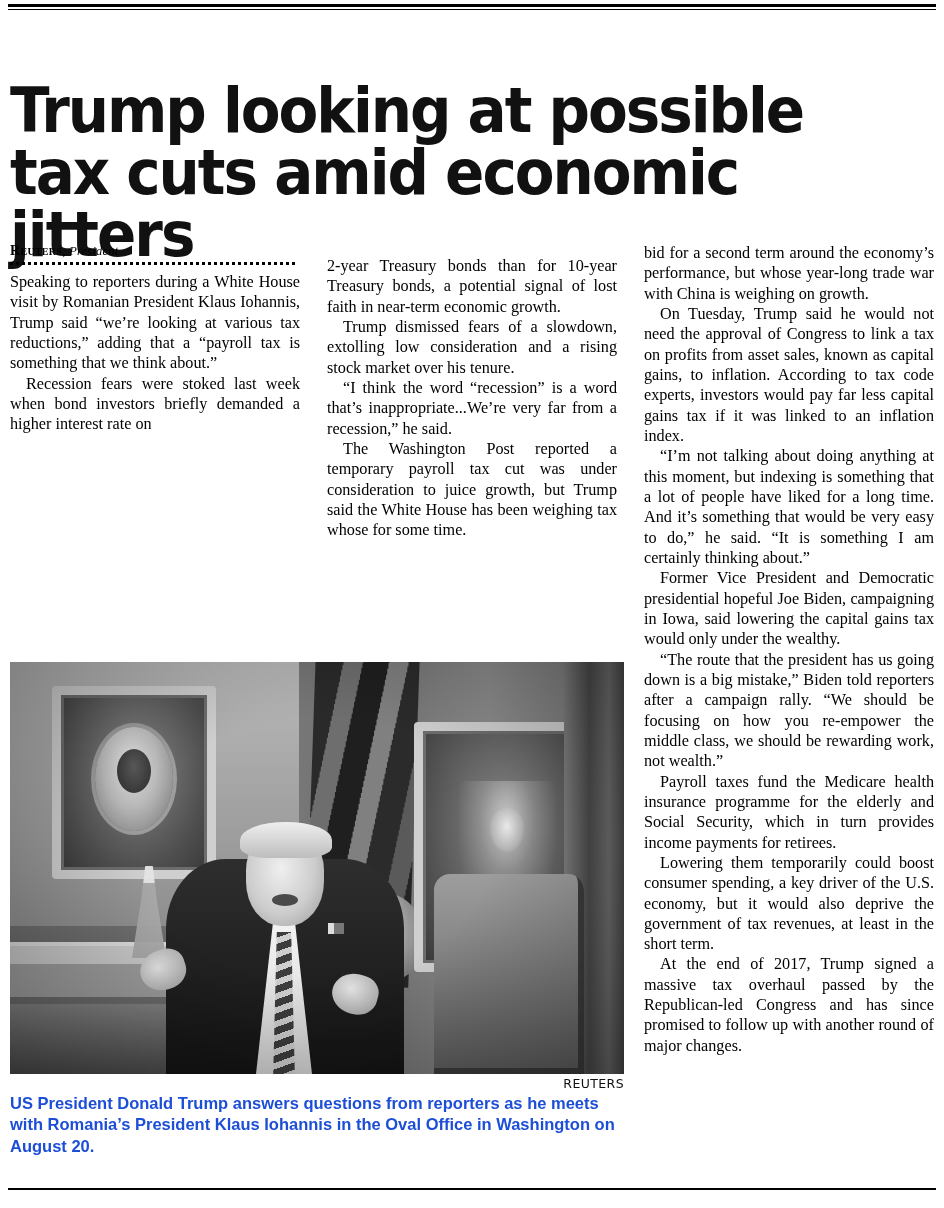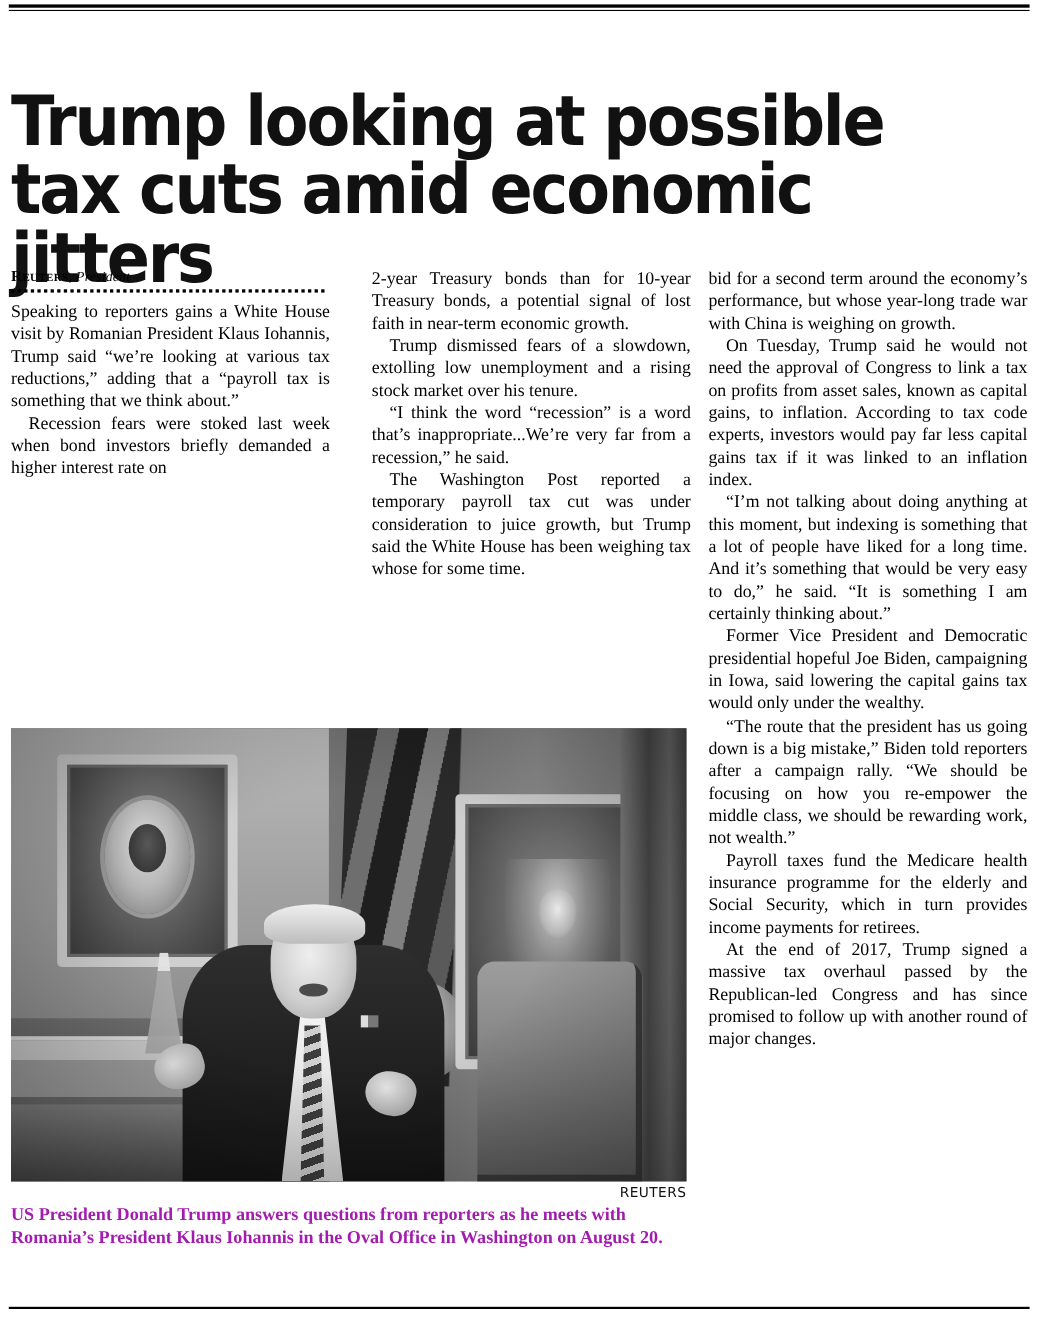--- a/index.html
+++ b/index.html
@@ -59,21 +59,21 @@
     left: 10px;
     top: 243px;
     width: 924px;
   }
   .col {
     position: absolute;
     top: 0;
     width: 290px;
   }
   .col1 { left: 0px; }
-  .col2 { left: 328px; }
+  .col2 { left: 317px; margin-top: 13px; }
   .col3 { left: 634px; }
 
   .byline {
     font-family: "Liberation Serif", serif;
     font-size: 13px;
     margin: 0 0 1px 0;
     letter-spacing: .2px;
   }
   .byline .agency {
     font-variant: small-caps;
@@ -121,26 +121,26 @@
   }
   .credit {
     font-family: "DejaVu Sans", sans-serif;
     font-size: 12.5px;
     text-align: right;
     letter-spacing: .4px;
     margin-top: 2px;
     color: #111;
   }
   .caption {
-    font-family: Liberation Serif, serif;
+    font-family: Liberation Sans, sans-serif;
     font-weight: bold;
     font-size: 16.5px;
     line-height: 1.3;
     margin-top: 2px;
-    color: #a21caf;
+    color: #1d4ed8;
     width: 614px;
   }
 
   
   .wall {
     position:absolute; inset:0;
     background:
       linear-gradient(90deg,#8b8b8b 0%, #9a9a9a 22%, #7d7d7d 40%, #6e6e6e 58%, #8d8d8d 78%, #787878 100%);
   }
   .wall-panel {
@@ -287,42 +287,43 @@
 
   <div class="columns">
 
     <div class="col col1">
       <div class="byline">
         <span class="agency">Reuters</span><span>,</span>
         <span class="place">President</span>
       </div>
       <div class="dotted"></div>
       <div class="stack">
-        <p class="body">Speaking to reporters gains a White House visit by Romanian President Klaus Iohannis, Trump said “we’re looking at various tax reductions,” adding that a “payroll tax is something that we think about.”</p>
+        <p class="body">Speaking to reporters during a White House visit by Romanian President Klaus Iohannis, Trump said “we’re looking at various tax reductions,” adding that a “payroll tax is something that we think about.”</p>
         <p class="body">Recession fears were stoked last week when bond investors briefly demanded a higher interest rate on</p>
       </div>
     </div>
 
     <div class="col col2">
       <div class="stack">
         <p class="body">2-year Treasury bonds than for 10-year Treasury bonds, a potential signal of lost faith in near-term economic growth.</p>
-        <p class="body">Trump dismissed fears of a slowdown, extolling low unemployment and a rising stock market over his tenure.</p>
+        <p class="body">Trump dismissed fears of a slowdown, extolling low consideration and a rising stock market over his tenure.</p>
         <p class="body">“I think the word “recession” is a word that’s inappropriate...We’re very far from a recession,” he said.</p>
         <p class="body">The Washington Post reported a temporary payroll tax cut was under consideration to juice growth, but Trump said the White House has been weighing tax whose for some time.</p>
       </div>
     </div>
 
     <div class="col col3">
       <div class="stack">
         <p class="body">bid for a second term around the economy’s performance, but whose year-long trade war with China is weighing on growth.</p>
         <p class="body">On Tuesday, Trump said he would not need the approval of Congress to link a tax on profits from asset sales, known as capital gains, to inflation. According to tax code experts, investors would pay far less capital gains tax if it was linked to an inflation index.</p>
         <p class="body">“I’m not talking about doing anything at this moment, but indexing is something that a lot of people have liked for a long time. And it’s something that would be very easy to do,” he said. “It is something I am certainly thinking about.”</p>
         <p class="body">Former Vice President and Democratic presidential hopeful Joe Biden, campaigning in Iowa, said lowering the capital gains tax would only under the wealthy.</p>
         <p class="body">“The route that the president has us going down is a big mistake,” Biden told reporters after a campaign rally. “We should be focusing on how you re-empower the middle class, we should be rewarding work, not wealth.”</p>
         <p class="body">Payroll taxes fund the Medicare health insurance programme for the elderly and Social Security, which in turn provides income payments for retirees.</p>
+        <p class="body">Lowering them temporarily could boost consumer spending, a key driver of the U.S. economy, but it would also deprive the government of tax revenues, at least in the short term.</p>
         <p class="body">At the end of 2017, Trump signed a massive tax overhaul passed by the Republican-led Congress and has since promised to follow up with another round of major changes.</p>
       </div>
     </div>
   </div>
 
   <div class="photo-wrap">
     <div class="photo" role="img">
       <div class="wall"></div>
       <div class="wall-panel"></div>
       <div class="wall-panel2"></div>

